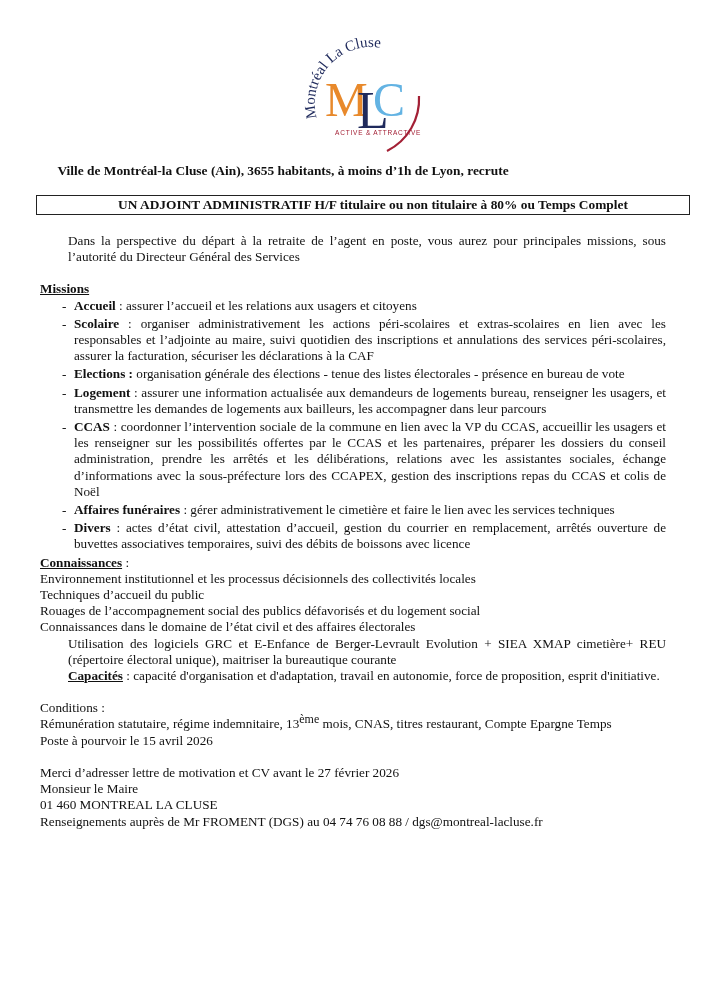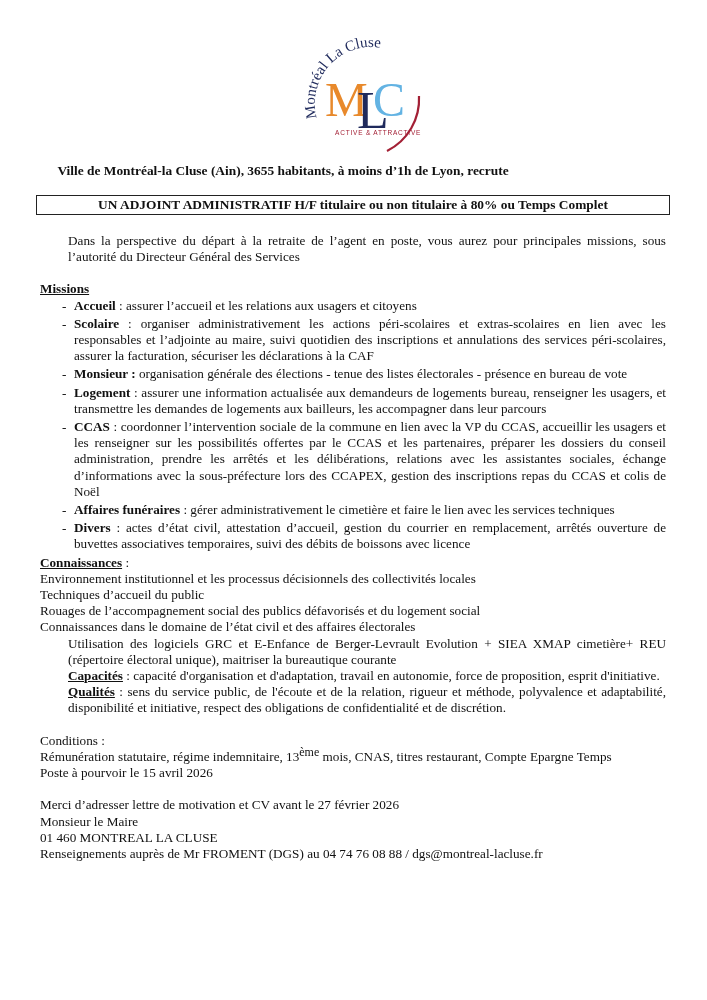--- a/index.html
+++ b/index.html
@@ -9,21 +9,21 @@
       font-size: 13.2px; line-height: 16.2px;
     }
     .logo { position: absolute; left: 295px; top: 18px; width: 140px; height: 135px; }
     .headline {
       position: absolute; left: 0; width: 566px; top: 163px;
       text-align: center; font-weight: bold; font-size: 13.4px;
     }
     .title-box {
       position: absolute; left: 36px; top: 195px; width: 632px; height: 18px;
       border: 1px solid #222; text-align: center; font-weight: bold;
-      font-size: 13.4px; line-height: 18px;
+      font-size: 13.4px; line-height: 18px; padding-left: 20px;
     }
     .content { position: absolute; left: 40px; top: 233px; width: 626px; }
     .para { margin: 0; }
     .section-title { font-weight: bold; text-decoration: underline; }
     ul.missions { list-style: none; margin: 0; padding: 0; }
     ul.missions li {
       position: relative; padding-left: 34px; text-align: justify; margin-bottom: 2px;
     }
     ul.missions li .dash { position: absolute; left: 22px; top: 0; }
     .plain-line { margin: 0; }
@@ -66,21 +66,21 @@
       <li>
         <span class="dash">-</span>
         <b>Accueil</b><span> : </span><span>assurer l’accueil et les relations aux usagers et citoyens</span>
       </li>
       <li>
         <span class="dash">-</span>
         <b>Scolaire</b><span> : </span><span>organiser administrativement les actions péri-scolaires et extras-scolaires en lien avec les responsables et l’adjointe au maire, suivi quotidien des inscriptions et annulations des services péri-scolaires, assurer la facturation,  sécuriser les déclarations à la CAF</span>
       </li>
       <li>
         <span class="dash">-</span>
-        <b>Monsieur :</b><span> </span><span>organisation générale des élections - tenue des listes électorales - présence en bureau de vote</span>
+        <b>Elections :</b><span> </span><span>organisation générale des élections - tenue des listes électorales - présence en bureau de vote</span>
       </li>
       <li>
         <span class="dash">-</span>
         <b>Logement</b><span> : </span><span>assurer une information actualisée aux demandeurs de logements bureau, renseigner les usagers, et transmettre les demandes de logements aux bailleurs, les accompagner dans leur parcours</span>
       </li>
       <li>
         <span class="dash">-</span>
         <b>CCAS</b><span> : </span><span>coordonner l’intervention sociale de la commune en lien avec la VP du CCAS, accueillir les usagers et les renseigner sur les possibilités offertes par le CCAS et les partenaires, préparer les dossiers du conseil administration, prendre les arrêtés et les délibérations, relations avec les assistantes sociales, échange d’informations avec la sous-préfecture lors des CCAPEX, gestion des inscriptions repas du CCAS et colis de Noël</span>
       </li>
       <li>
@@ -98,21 +98,20 @@
     <div><span class="section-title">Connaissances</span><span> :</span></div>
     <p class="plain-line">Environnement institutionnel et les processus décisionnels des collectivités locales</p>
     <p class="plain-line">Techniques d’accueil du public</p>
     <p class="plain-line">Rouages de l’accompagnement social des publics défavorisés et du logement social</p>
     <p class="plain-line">Connaissances dans le domaine de l’état civil et des affaires électorales</p>
     <p class="plain-line justify">Utilisation des logiciels GRC et E-Enfance de Berger-Levrault Evolution + SIEA XMAP cimetière+ REU (répertoire électoral unique), maitriser la bureautique courante</p>
   </div>
 
   <p class="para justify"><span class="section-title">Capacités</span><span> : capacité d'organisation et d'adaptation, travail en autonomie, force de proposition, esprit d'initiative.</span></p>
 
-  <p class="para justify"><span class="section-title">Qualités</span><span> : sens du service public, de l'écoute et de la relation, rigueur et méthode, polyvalence et adaptabilité, disponibilité et initiative, respect des obligations de confidentialité et de discrétion.</span></p>
 
   <div style="height:16px"></div>
 
   <div>
     <p class="plain-line">Conditions :</p>
     <p class="plain-line"><span>Rémunération statutaire, régime indemnitaire, 13</span><sup>ème</sup><span> mois, CNAS, titres restaurant, Compte Epargne Temps</span></p>
     <p class="plain-line">Poste à pourvoir le 15 avril 2026</p>
   </div>
 
   <div style="height:16px"></div>

